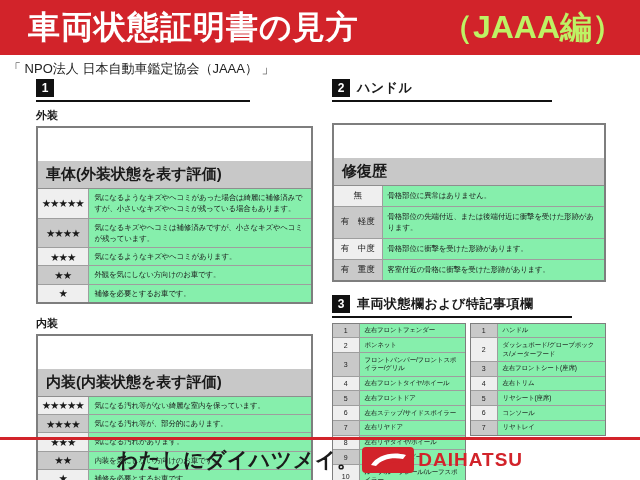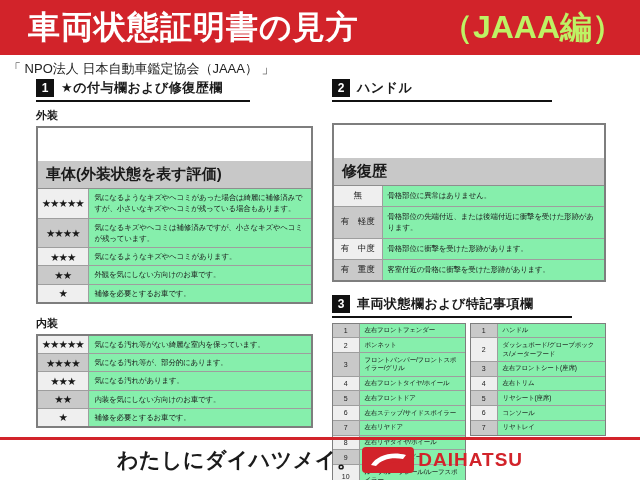--- a/index.html
+++ b/index.html
@@ -74,21 +74,20 @@
   <div class="banner">
     <span class="title">車両状態証明書の見方</span>
     <span class="edition">（JAAA編）</span>
   </div>
 
   <div class="subtitle">「 NPO法人 日本自動車鑑定協会（JAAA） 」</div>
 
   <div class="col-left">
     <div class="sec-head w1">
       <span class="badge">1</span>
-      <span class="sec-title">★の付与欄および修復歴欄</span>
     </div>
 
     <div class="zone-label">外装</div>
 
     <div class="tblwrap star-tbl alt1">
       <div class="tblhead">車体(外装状態を表す評価)</div>
       <div class="tbl">
 
           <div class="trow even">
             <div class="tcell key">★★★★★</div>
@@ -115,20 +114,21 @@
             <div class="tcell desc">補修を必要とするお車です。</div>
           </div>
 
       </div>
     </div>
 
     <div class="gap6"></div>
     <div class="zone-label">内装</div>
 
     <div class="tblwrap star-tbl alt1">
+      <div class="tblhead">内装(内装状態を表す評価)</div>
       <div class="tbl">
 
           <div class="trow even">
             <div class="tcell key">★★★★★</div>
             <div class="tcell desc">気になる汚れ等がない綺麗な室内を保っています。</div>
           </div>
 
           <div class="trow odd">
             <div class="tcell key">★★★★</div>
             <div class="tcell desc">気になる汚れ等が、部分的にあります。</div>

